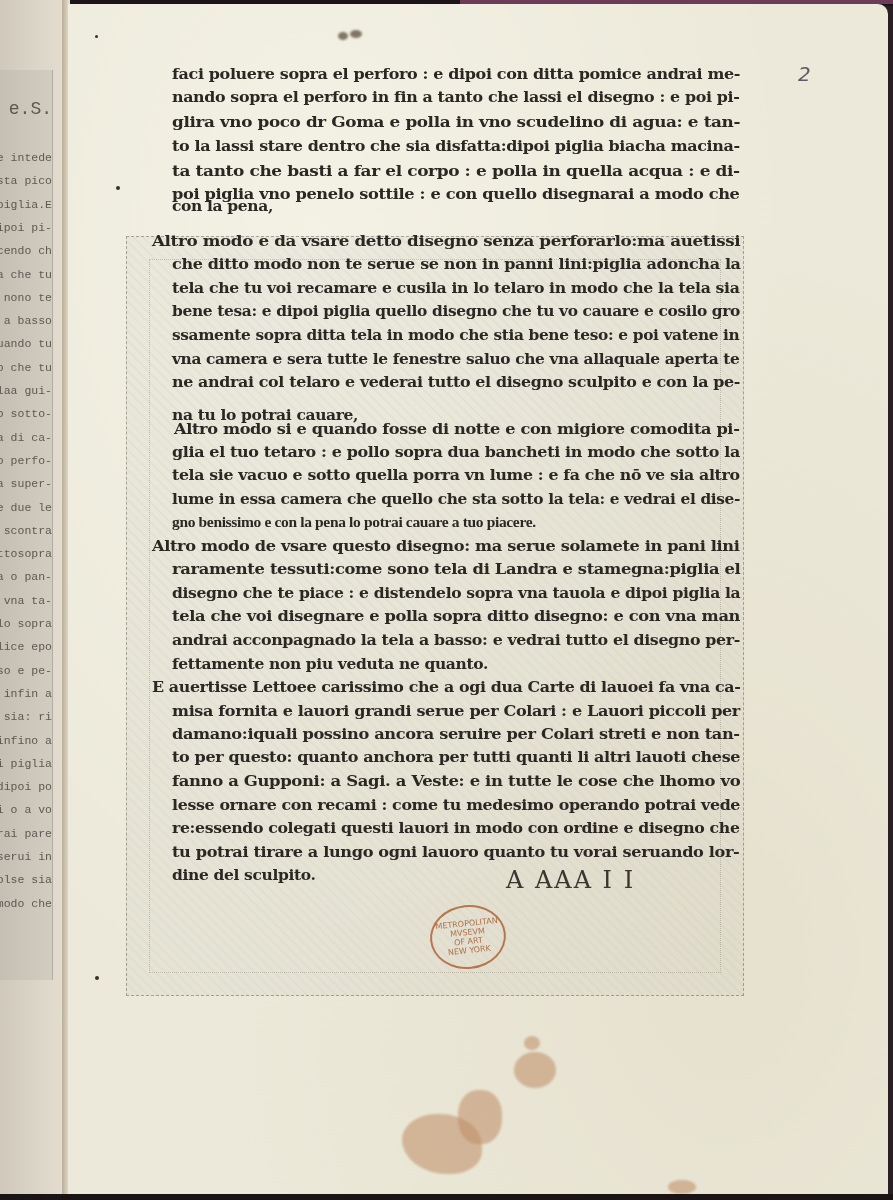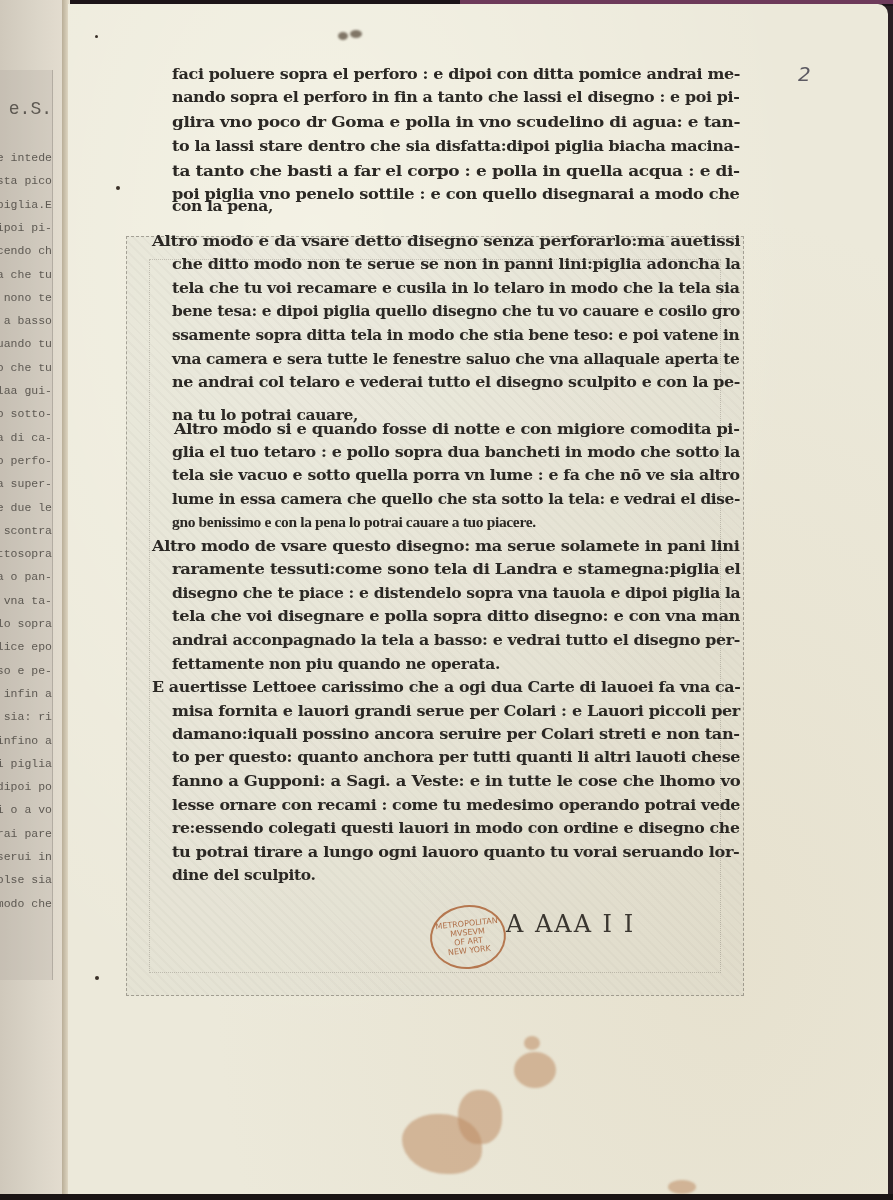--- a/index.html
+++ b/index.html
@@ -58,21 +58,21 @@
       position: absolute; white-space: nowrap;
       font-family: "DejaVu Serif", serif;
       font-size: 15.5px; line-height: 1;
       color: #2b2824; letter-spacing: -0.35px;
       font-weight: bold;
     }
 
     .signature {
       position: absolute; left: 506px; top: 866px;
       font-family: "DejaVu Serif", serif; font-size: 24px;
-      color: #3a3630; letter-spacing: 2px; margin-top: 44px;
+      color: #3a3630; letter-spacing: 2px;
     }
     .folio {
       position: absolute; left: 798px; top: 62px;
       font-family: "DejaVu Sans", sans-serif; font-size: 20px;
       color: #5c5a62; font-style: italic;
     }
     .stamp {
       position: absolute; left: 430px; top: 905px; width: 72px; height: 60px;
       border: 2px solid #b5774f; border-radius: 50%;
       color: #b0704a; text-align: center;
@@ -170,21 +170,21 @@
     <div class="ln" style="left: 174px; top: 421px; transform-origin: left top; transform: scaleX(1.044);">Altro modo si e quando fosse di notte e con migiore comodita pi-</div>
     <div class="ln" style="left: 172px; top: 444px; transform-origin: left top; transform: scaleX(1.029);">glia el tuo tetaro : e pollo sopra dua bancheti in modo che sotto la</div>
     <div class="ln" style="left: 172px; top: 467px; transform-origin: left top; transform: scaleX(1.018);">tela sie vacuo e sotto quella porra vn lume : e fa che nō ve sia altro</div>
     <div class="ln" style="left: 172px; top: 491px; transform-origin: left top; transform: scaleX(0.991);">lume in essa camera che quello che sta sotto la tela: e vedrai el dise-</div>
     <div class="ln" style="left: 172px; top: 514px; transform-origin: left top; transform: scaleX(1); font-family: Liberation Serif, serif;">gno benissimo e con la pena lo potrai cauare a tuo piacere.</div>
     <div class="ln" style="left: 152px; top: 538px; transform-origin: left top; transform: scaleX(1.044);">Altro modo de vsare questo disegno: ma serue solamete in pani lini</div>
     <div class="ln" style="left: 172px; top: 561px; transform-origin: left top; transform: scaleX(1.054);">raramente tessuti:come sono tela di Landra e stamegna:piglia el</div>
     <div class="ln" style="left: 172px; top: 585px; transform-origin: left top; transform: scaleX(1.005);">disegno che te piace : e distendelo sopra vna tauola e dipoi piglia la</div>
     <div class="ln" style="left: 172px; top: 608px; transform-origin: left top; transform: scaleX(1.05);">tela che voi disegnare e polla sopra ditto disegno: e con vna man</div>
     <div class="ln" style="left: 172px; top: 632px; transform-origin: left top; transform: scaleX(1.022);">andrai acconpagnado la tela a basso: e vedrai tutto el disegno per-</div>
-    <div class="ln" style="left: 172px; top: 656px; transform-origin: left top; transform: scaleX(1);">fettamente non piu quando ne operata.</div>
+    <div class="ln" style="left: 172px; top: 656px; transform-origin: left top; transform: scaleX(1);">fettamente non piu veduta ne quanto.</div>
     <div class="ln" style="left: 152px; top: 679px; transform-origin: left top; transform: scaleX(1.021);">E auertisse Lettoee carissimo che a ogi dua Carte di lauoei fa vna ca-</div>
     <div class="ln" style="left: 172px; top: 703px; transform-origin: left top; transform: scaleX(1.036);">misa fornita e lauori grandi serue per Colari : e Lauori piccoli per</div>
     <div class="ln" style="left: 172px; top: 726px; transform-origin: left top; transform: scaleX(1.044);">damano:iquali possino ancora seruire per Colari streti e non tan-</div>
     <div class="ln" style="left: 172px; top: 749px; transform-origin: left top; transform: scaleX(1.033);">to per questo: quanto anchora per tutti quanti li altri lauoti chese</div>
     <div class="ln" style="left: 172px; top: 773px; transform-origin: left top; transform: scaleX(1.062);">fanno a Gupponi: a Sagi. a Veste: e in tutte le cose che lhomo vo</div>
     <div class="ln" style="left: 172px; top: 797px; transform-origin: left top; transform: scaleX(1.022);">lesse ornare con recami : come tu medesimo operando potrai vede</div>
     <div class="ln" style="left: 172px; top: 820px; transform-origin: left top; transform: scaleX(1.014);">re:essendo colegati questi lauori in modo con ordine e disegno che</div>
     <div class="ln" style="left: 172px; top: 844px; transform-origin: left top; transform: scaleX(1.042);">tu potrai tirare a lungo ogni lauoro quanto tu vorai seruando lor-</div>
     <div class="ln" style="left: 172px; top: 867px; transform-origin: left top; transform: scaleX(1);">dine del sculpito.</div>
   </div>

